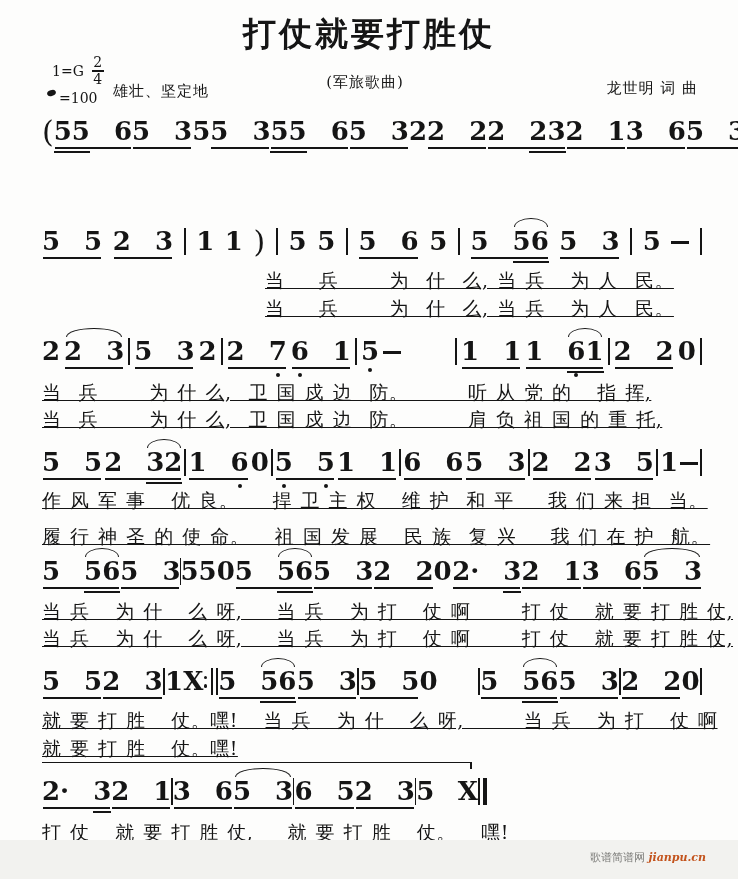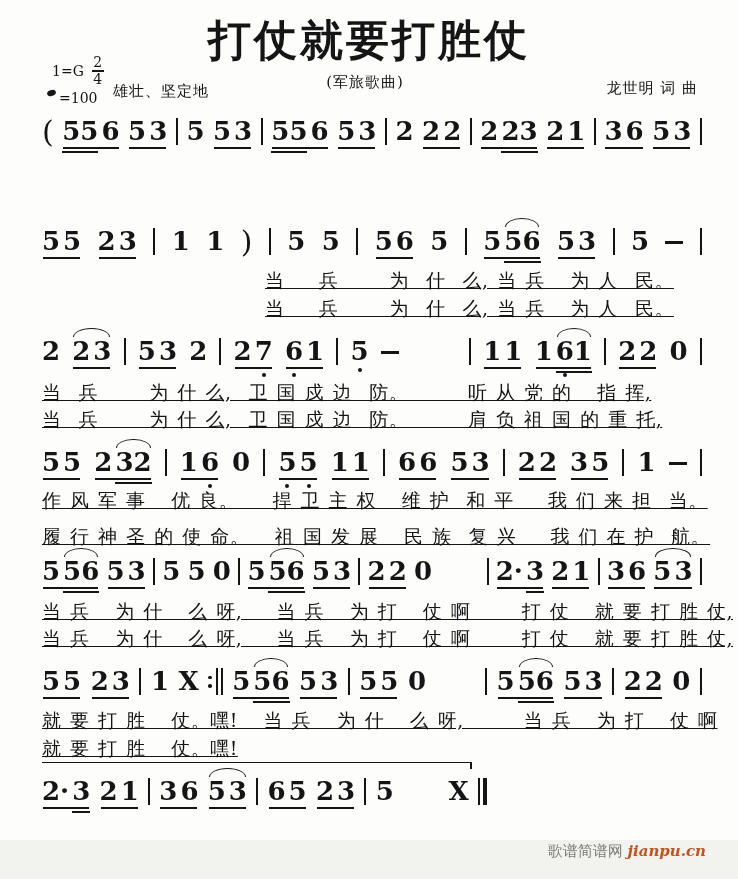--- a/index.html
+++ b/index.html
@@ -2,37 +2,37 @@
 <html><head>
 <meta charset="utf-8">
 <style>
   html,body{margin:0;padding:0;}
   body{width:738px;height:879px;position:relative;background:#fdfdfc;overflow:hidden;
        font-family:"DejaVu Serif",serif;color:#151515;}
   .sheet{position:absolute;inset:0;}
 
   
   .title{position:absolute;top:12px;left:0;right:0;text-align:center;
-         font-size:43px;font-weight:bold;letter-spacing:3px;}
+         font-size:33px;font-weight:bold;letter-spacing:3px;}
   .keyblock{position:absolute;left:52px;top:56px;font-size:14px;display:flex;align-items:center;gap:8px;}
   .frac{display:inline-flex;flex-direction:column;align-items:center;font-size:14px;line-height:13px;}
   .fline{width:12px;height:1.5px;background:#151515;margin:1px 0;}
   .tempo{position:absolute;left:47px;top:90px;font-size:14px;display:flex;align-items:flex-start;}
   .notehead{display:inline-block;width:9px;height:6px;background:#151515;border-radius:50%;
             transform:rotate(-20deg);margin-right:3px;}
   .expression{position:absolute;left:113px;top:82px;font-size:15px;letter-spacing:1px;}
   .subtitle{position:absolute;left:0;right:8px;top:73px;text-align:center;font-size:15px;letter-spacing:1px;}
   .credits{position:absolute;right:40px;top:79px;font-size:15px;letter-spacing:1px;}
 
   
   .system{position:absolute;left:42px;width:660px;}
   .noterow{display:flex;justify-content:space-between;align-items:flex-start;
            font-size:26px;line-height:27px;font-weight:bold;}
   .note,.part{position:relative;display:inline-block;}
-  .grp{position:relative;display:inline-flex;gap:3px;}
+  .grp{position:relative;display:inline-flex;gap:24px;}
   .grp::after{content:"";position:absolute;left:1px;right:1px;bottom:-4px;height:1.8px;background:#151515;}
   .part.u2::after{content:"";position:absolute;left:0;right:0;bottom:-7.5px;height:1.8px;background:#151515;}
   .arc::before{content:"";position:absolute;top:-10px;left:3%;right:3%;height:8px;
                border:1.8px solid #151515;border-bottom:none;
                border-radius:50% 50% 0 0 / 100% 100% 0 0;}
   .lo{position:absolute;bottom:-12px;width:4px;height:4px;border-radius:50%;background:#151515;
       transform:translateX(-50%);}
   .note>.lo{bottom:-7px;left:50%;}
   .bar{width:2px;height:27px;background:#151515;}
   .dash{width:18px;height:2.5px;background:#151515;margin-top:13px;}
@@ -47,21 +47,21 @@
   .rb{width:2px;height:27px;background:#151515;}
   .bracket{position:absolute;border-top:1.8px solid #151515;height:10px;}
   .bracket.tl::before{content:"";position:absolute;left:0;top:-1px;width:1.8px;height:7px;background:#151515;}
   .bracket.tr::after{content:"";position:absolute;right:0;top:-1px;width:1.8px;height:7px;background:#151515;}
   .blabel{position:absolute;left:7px;top:-3px;font-size:12.5px;line-height:16px;background:#fdfdfc;
           padding:0 4px;font-weight:normal;}
   .lyric{position:absolute;white-space:pre;font-size:19px;letter-spacing:0.5px;word-spacing:2px;text-decoration:underline;}
 
   
   .footband{position:absolute;left:0;right:0;top:840px;height:39px;background:#f2f2ef;}
-  .watermark{position:absolute;right:32px;top:2px;font-size:15px;}
+  .watermark{position:absolute;right:32px;top:10px;font-size:11px;}
   .wm-site{color:#7b7b78;}
   .wm-domain{color:#c3531c;font-weight:bold;font-style:italic;}
 </style>
 </head>
 <body>
 
 <div class="sheet">
 
   <div class="title">打仗就要打胜仗</div>
 
@@ -414,20 +414,21 @@
           </span>
           <span class="bar"></span>
           <span class="note">5</span>
           <span class="spacer" style="width: 36px;"></span>
           <span class="note">X</span>
           <span class="fin">
             <span class="b1"></span>
             <span class="b2"></span>
           </span>
         </div>
+        <div class="lyric" style="top: 42px; left: 0px;">打 仗   就 要 打 胜 仗,    就 要 打 胜   仗。   嘿!</div>
       </div>
     </div>
 
   <div class="footband">
     <div class="watermark">
       <span class="wm-site">歌谱简谱网 </span><span class="wm-domain">jianpu.cn</span>
     </div>
   </div>
 
 </div>

